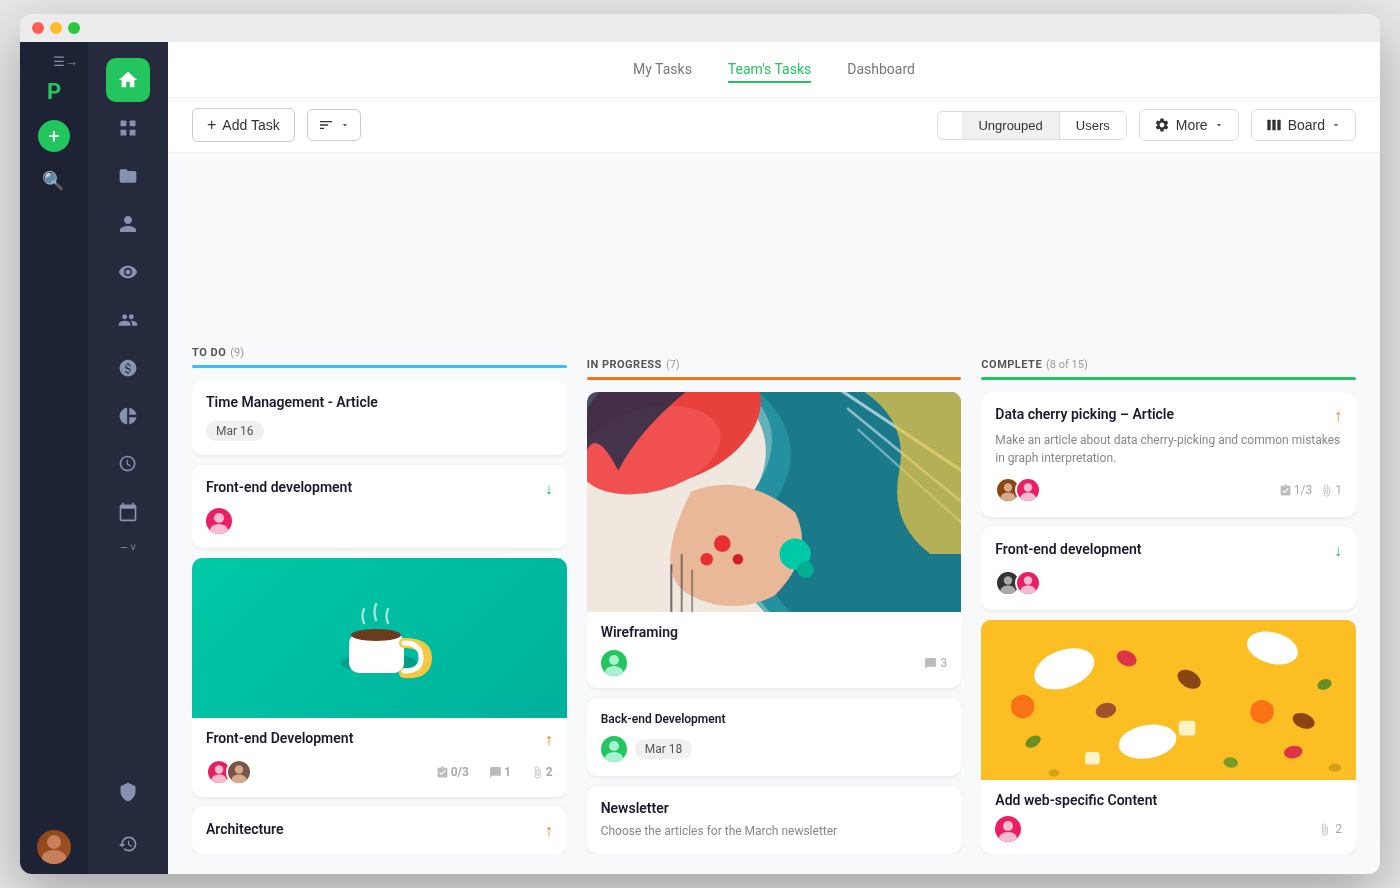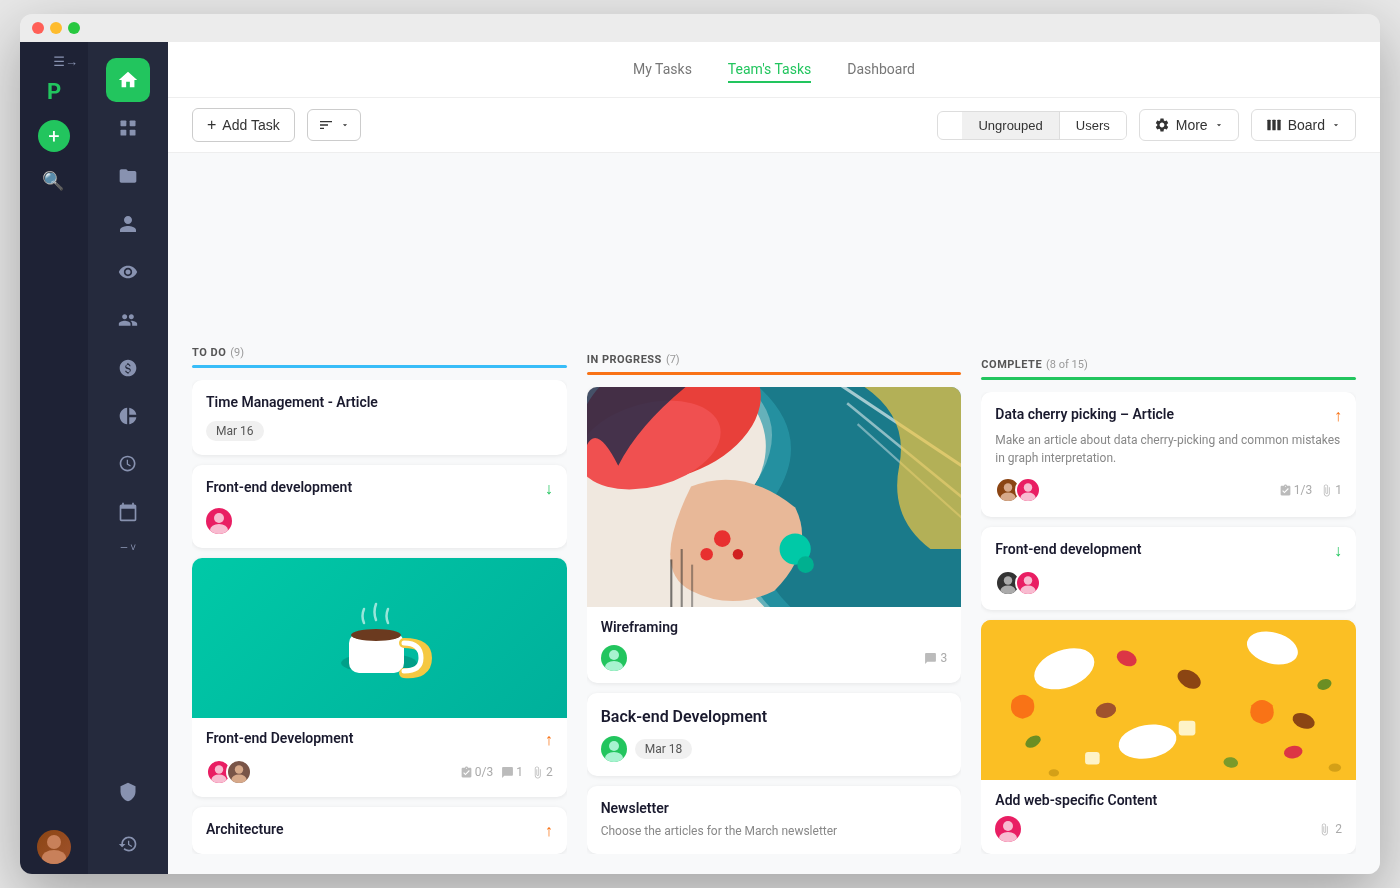--- a/index.html
+++ b/index.html
@@ -255,21 +255,21 @@
                           <ellipse cx="13" cy="22" rx="9" ry="6" fill="#f8bbd0"></ellipse>
                         </svg>
                     </div>
                     <div style="width:26px;height:26px;border-radius:50%;background:#795548;border:2px solid white;margin-left:-6px;overflow:hidden;display:flex;align-items:center;justify-content:center;">
                       <svg width="26" height="26" viewBox="0 0 26 26">
                           <circle cx="13" cy="10" r="5" fill="#d7a98a"></circle>
                           <ellipse cx="13" cy="22" rx="9" ry="6" fill="#d7a98a"></ellipse>
                         </svg>
                     </div>
                   </div>
-                  <div style="margin-left:auto;display:flex;align-items:center;gap:8px;color:#aaa;font-size:12px;">
+                  <div style="margin-left:auto;display:flex;align-items:center;gap:20px;color:#aaa;font-size:12px;font-weight:bold;">
                     <span style="display:flex;align-items:center;gap:2px;">
                       <svg width="13" height="13" viewBox="0 0 24 24" fill="#bbb">
                           <path d="M19 3h-4.18C14.4 1.84 13.3 1 12 1c-1.3 0-2.4.84-2.82 2H5c-1.1 0-2 .9-2 2v14c0 1.1.9 2 2 2h14c1.1 0 2-.9 2-2V5c0-1.1-.9-2-2-2zm-7 0c.55 0 1 .45 1 1s-.45 1-1 1-1-.45-1-1 .45-1 1-1zm-2 14l-4-4 1.41-1.41L10 14.17l6.59-6.59L18 9l-8 8z"></path>
                         </svg>
                       0/3
                     </span>
                     <span style="display:flex;align-items:center;gap:2px;">
                       <svg width="13" height="13" viewBox="0 0 24 24" fill="#bbb">
                           <path d="M20 2H4c-1.1 0-2 .9-2 2v18l4-4h14c1.1 0 2-.9 2-2V4c0-1.1-.9-2-2-2z"></path>
                         </svg>
@@ -352,21 +352,21 @@
                     <svg width="13" height="13" viewBox="0 0 24 24" fill="#bbb">
                         <path d="M20 2H4c-1.1 0-2 .9-2 2v18l4-4h14c1.1 0 2-.9 2-2V4c0-1.1-.9-2-2-2z"></path>
                       </svg>
                     3
                   </div>
                 </div>
               </div>
             </div>
 
             <div style="background:white;border-radius:10px;box-shadow:0 1px 4px rgba(0,0,0,0.08);padding:14px;">
-              <div style="font-size:16px;font-weight:600;color:#1a1a2e;margin-bottom:10px;">Back-end Development</div>
+              <div style="font-size:12px;font-weight:600;color:#1a1a2e;margin-bottom:10px;">Back-end Development</div>
               <div style="display:flex;align-items:center;gap:8px;">
                 <div style="width:26px;height:26px;border-radius:50%;background:#22c55e;overflow:hidden;display:flex;align-items:center;justify-content:center;">
                   <svg width="26" height="26" viewBox="0 0 26 26">
                       <circle cx="13" cy="10" r="5" fill="#a7f3d0"></circle>
                       <ellipse cx="13" cy="22" rx="9" ry="6" fill="#a7f3d0"></ellipse>
                     </svg>
                 </div>
                 <span style="display:inline-block;background:#f0f0f0;border-radius:12px;padding:3px 10px;font-size:12px;color:#555;">Mar 18</span>
               </div>
             </div>

